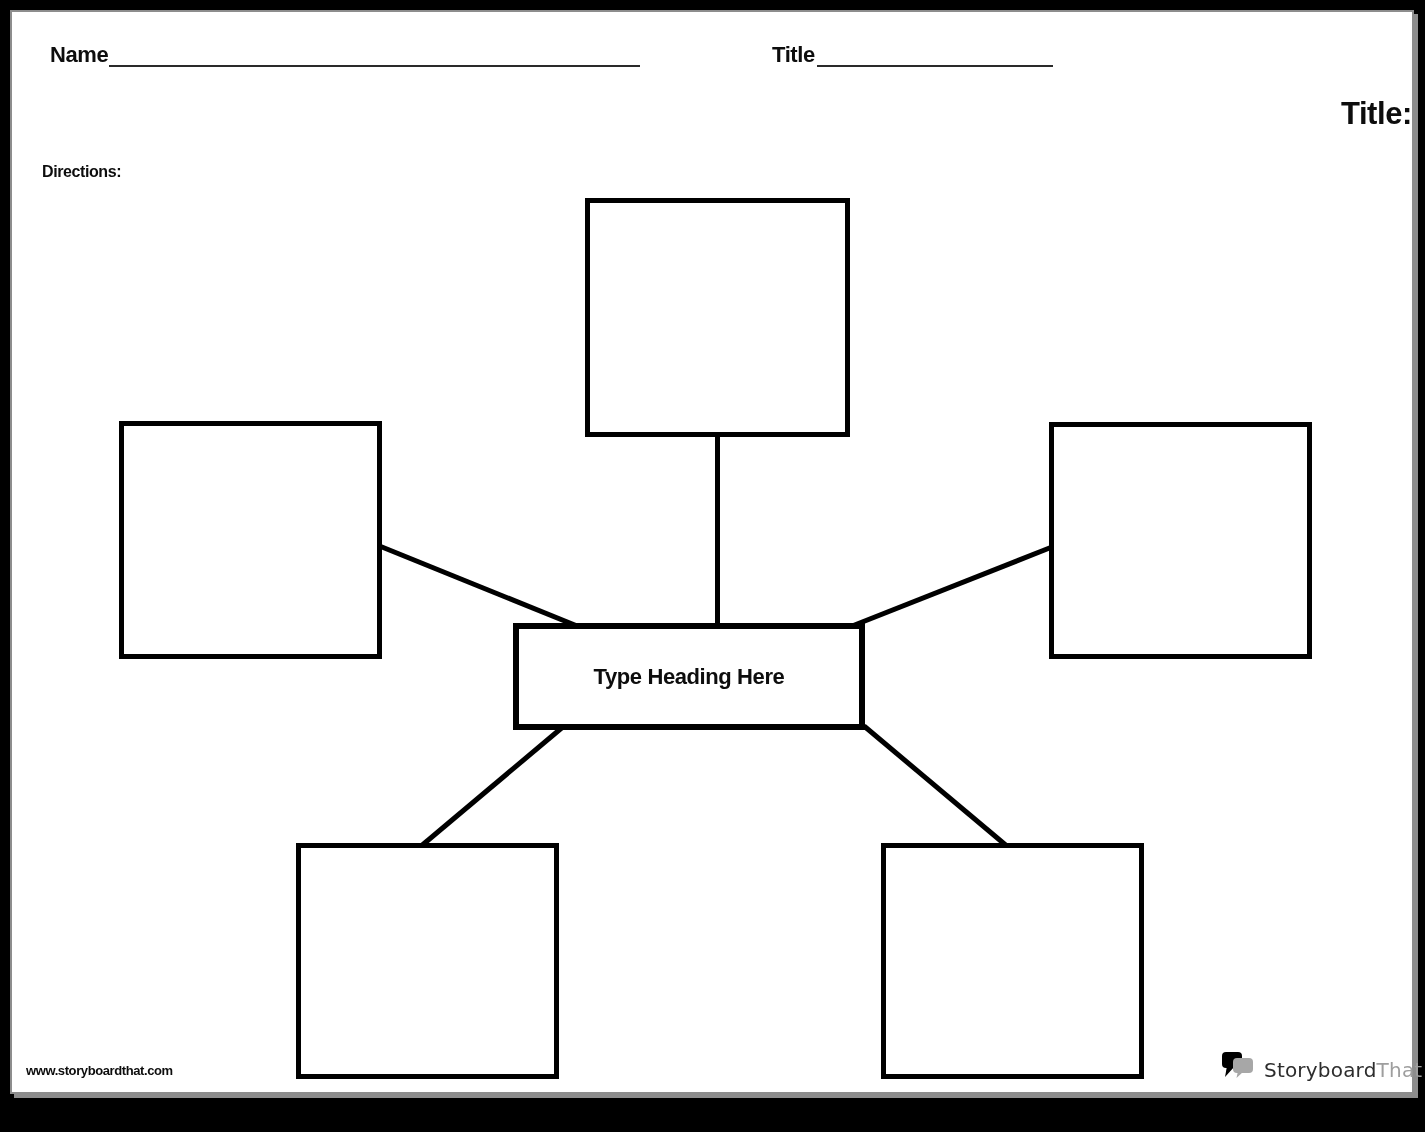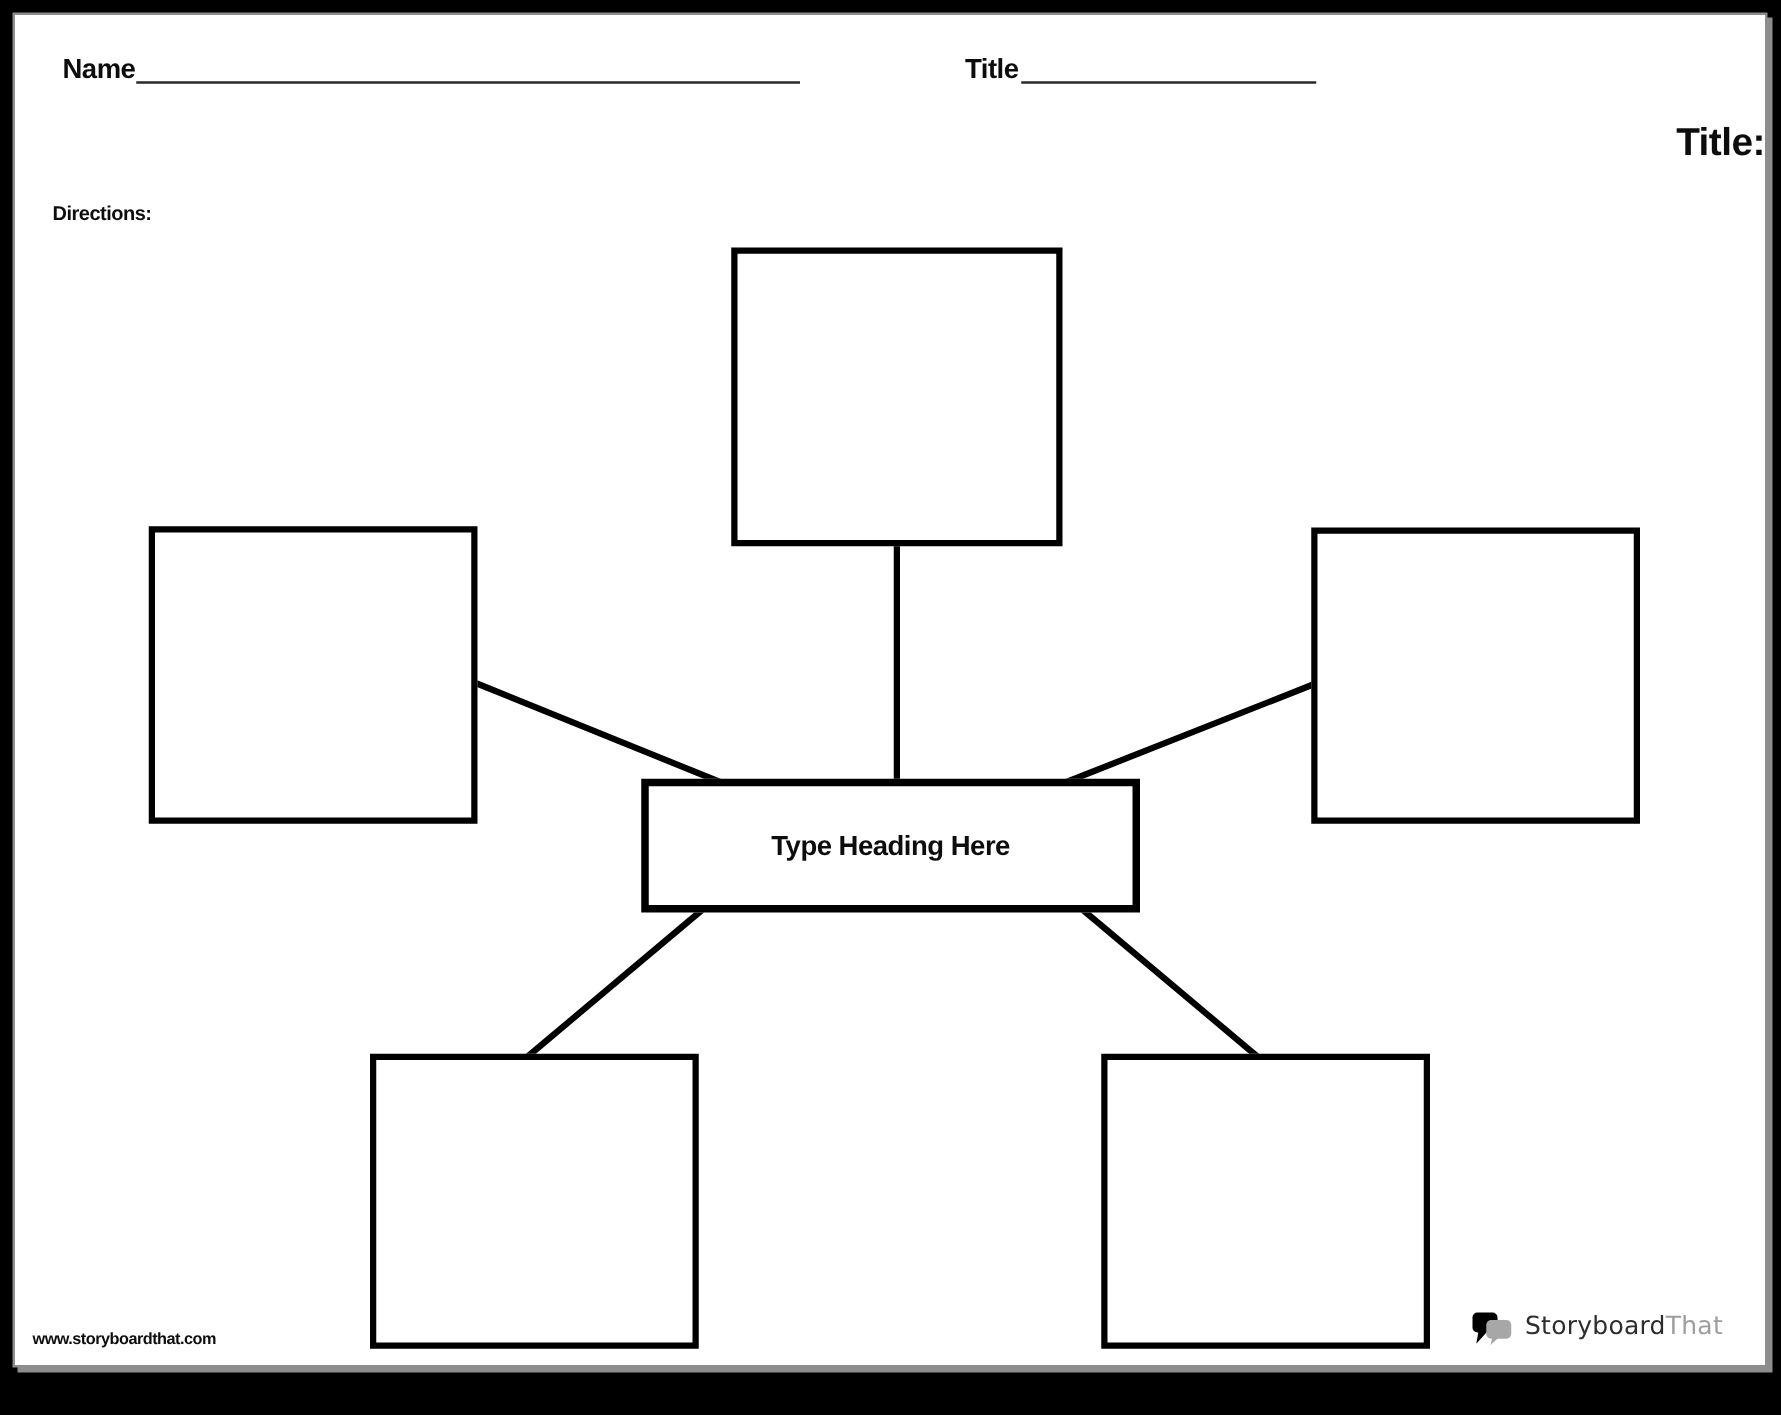--- a/index.html
+++ b/index.html
@@ -77,21 +77,21 @@
   }
   .spoke-box.top    { left: 573px;  top: 186px; width: 265px; height: 239px; }
   .spoke-box.left   { left: 107px;  top: 409px; width: 263px; height: 238px; }
   .spoke-box.right  { left: 1037px; top: 410px; width: 263px; height: 237px; }
   .spoke-box.bleft  { left: 284px;  top: 831px; width: 263px; height: 236px; }
   .spoke-box.bright { left: 869px;  top: 831px; width: 263px; height: 236px; }
   .center-box {
     position: absolute;
     left: 501px;
     top: 611px;
-    width: 399px;
+    width: 352px;
     height: 107px;
     box-sizing: border-box;
     border: 6px solid #000000;
     background: #ffffff;
     z-index: 3;
     display: flex;
     align-items: center;
     justify-content: center;
   }
   .center-box .heading-text {
@@ -99,25 +99,25 @@
   }
   .footer-site {
     position: absolute;
     left: 14px;
     top: 1051px;
     font-size: 13px;
     line-height: 16px;
   }
   .brand {
     position: absolute;
-    left: 1164px;
+    left: 1208px;
     top: 1036px;
     height: 34px;
     display: flex;
-    align-items: flex-start;
+    align-items: flex-end;
     gap: 6px;
     z-index: 2;
   }
   .brand-text {
     font-family: "DejaVu Sans", sans-serif;
     font-size: 20px;
     font-weight: 500;
     letter-spacing: 0.2px;
     white-space: nowrap;
   }

